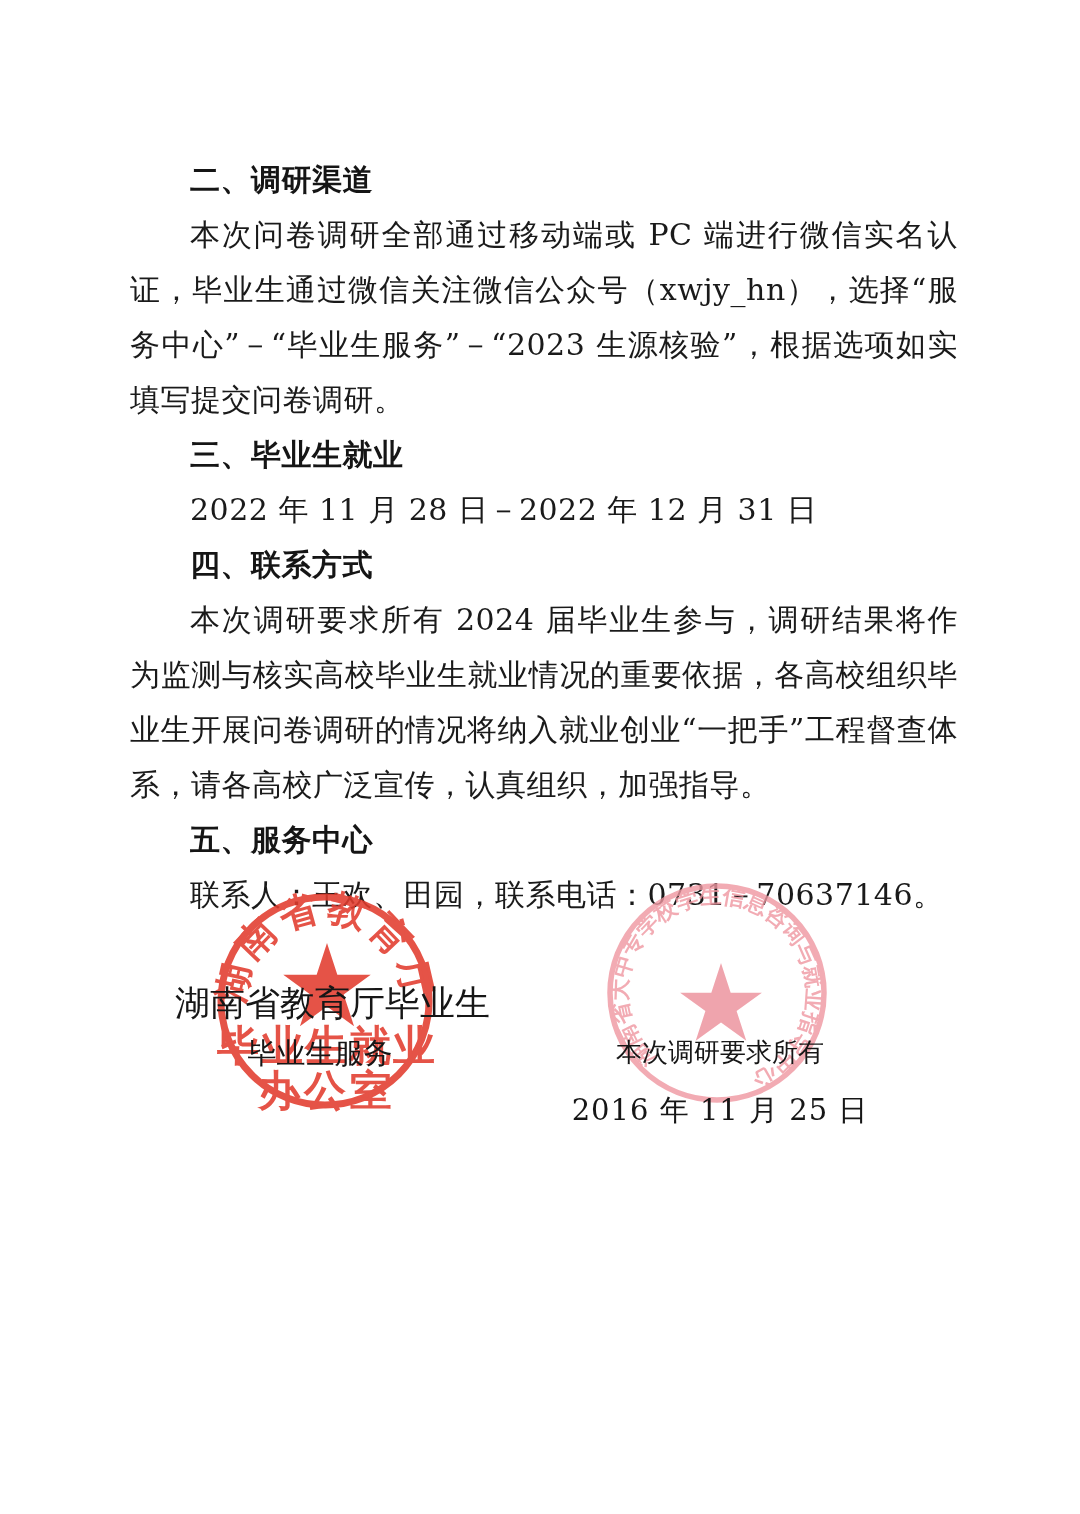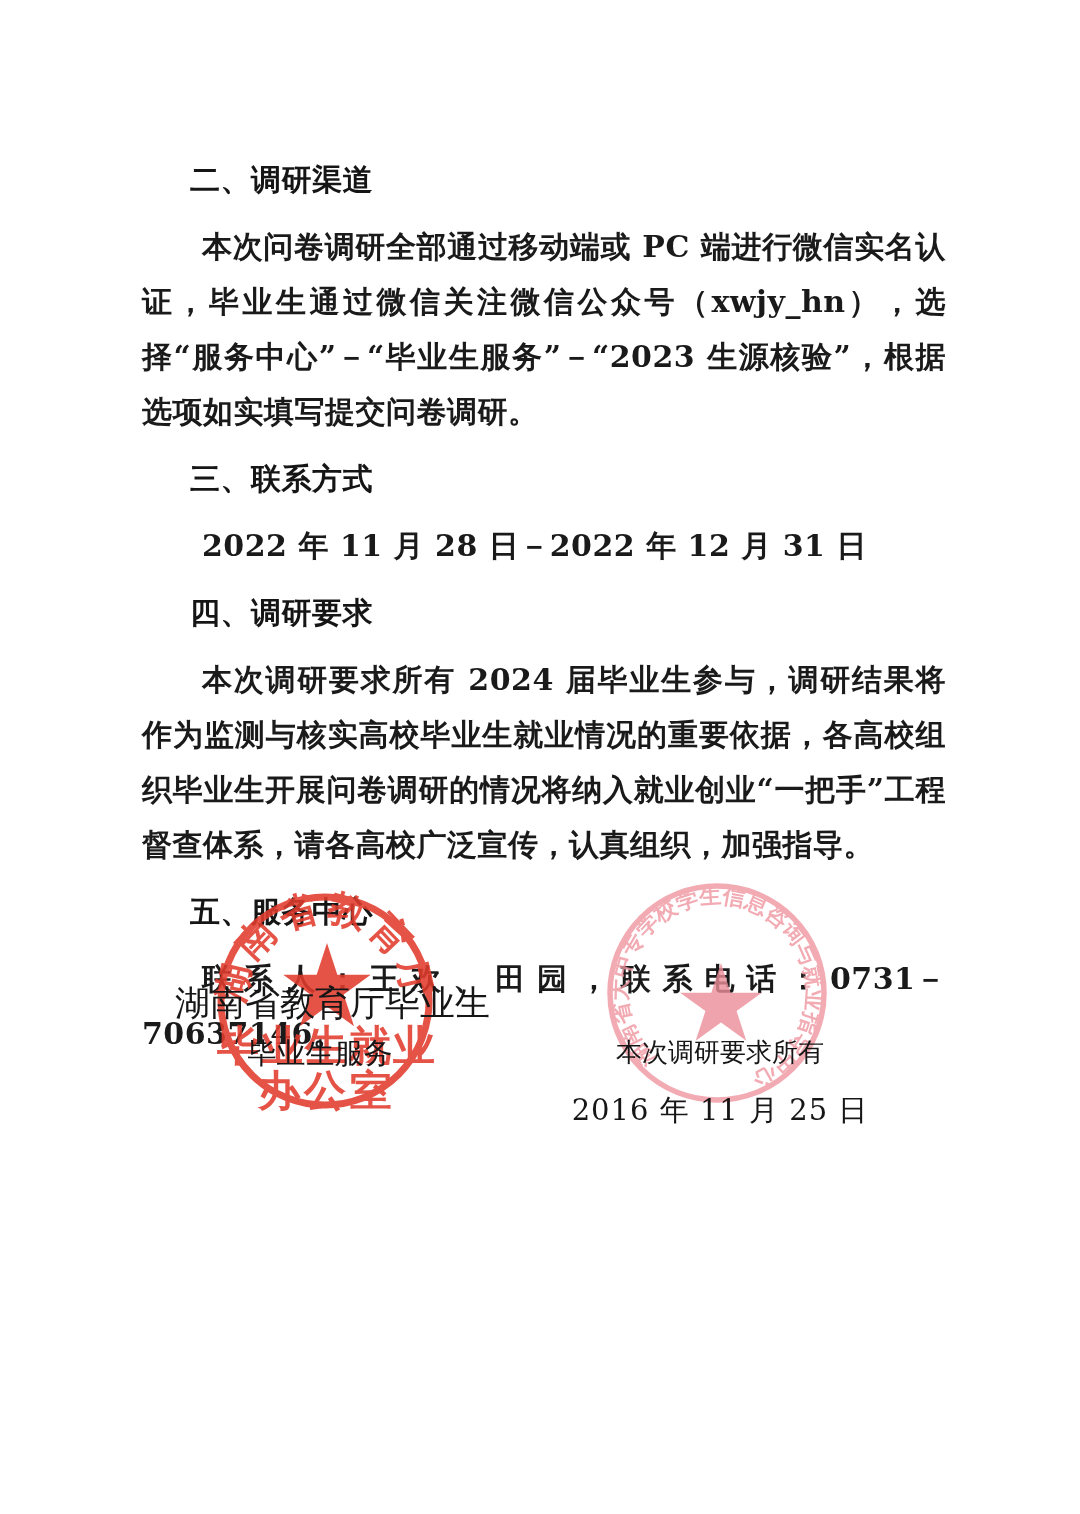--- a/index.html
+++ b/index.html
@@ -11,21 +11,21 @@
   .content {
     position:absolute; left:130px; top:152px; width:828px;
     font-size:30px; line-height:55px; letter-spacing:0.5px;
   }
   .sec-heading {
     margin:0; padding-left:60px; font-size:30px; line-height:55px;
     font-family:"DejaVu Sans","Liberation Sans",sans-serif; font-weight:700;
     color:#151515;
   }
   .para {
-    margin:12px; text-indent:2em; text-align:justify;font-weight:bold;
+    margin:0; text-indent:2em; text-align:justify;
   }
   .sig-text {
     position:absolute; z-index:3; text-align:center; color:#161616;
     font-family:"DejaVu Serif","Liberation Serif",serif;
   }
   .sig-left-1 { left:150px; top:980px; width:340px; font-size:35px;text-align:right; }
   .sig-left-2 { left:150px; top:1034px; width:340px; font-size:29px; }
   .sig-right-1 { left:528px; top:981px; width:384px; font-size:26px; }
   .sig-right-2 { left:528px; top:1035px; width:384px; font-size:26px; }
   .sig-date   { left:528px; top:1091px; width:384px; font-size:29px; letter-spacing:1px; }
@@ -45,24 +45,24 @@
 </style>
 </head>
 <body>
 
 <div class="page">
 
   <div class="content">
     <h2 class="sec-heading">二、调研渠道</h2>
     <p class="para">本次问卷调研全部通过移动端或 PC 端进行微信实名认证，毕业生通过微信关注微信公众号（xwjy_hn），选择“服务中心”－“毕业生服务”－“2023 生源核验”，根据选项如实填写提交问卷调研。</p>
 
-    <h2 class="sec-heading">三、联系方式</h2>
+    <h2 class="sec-heading">三、毕业生就业</h2>
     <p class="para">2022 年 11 月 28 日－2022 年 12 月 31 日</p>
 
-    <h2 class="sec-heading">四、调研要求</h2>
+    <h2 class="sec-heading">四、联系方式</h2>
     <p class="para">本次调研要求所有 2024 届毕业生参与，调研结果将作为监测与核实高校毕业生就业情况的重要依据，各高校组织毕业生开展问卷调研的情况将纳入就业创业“一把手”工程督查体系，请各高校广泛宣传，认真组织，加强指导。</p>
 
     <h2 class="sec-heading">五、服务中心</h2>
     <p class="para">联系人：王欢、田园，联系电话：0731－70637146。</p>
   </div>
 
   <svg class="seal seal-left" width="230" height="240" viewBox="0 0 230 240" aria-hidden="true">
     <circle cx="115" cy="116" r="104" fill="none" stroke-width="7" stroke="#e23c2e"></circle>
     <path id="leftRimPath" d="M 35.3 123 A 80 80 0 1 1 194.7 123" fill="none"></path>
     <text class="rim-text-left" fill="#e23c2e">

